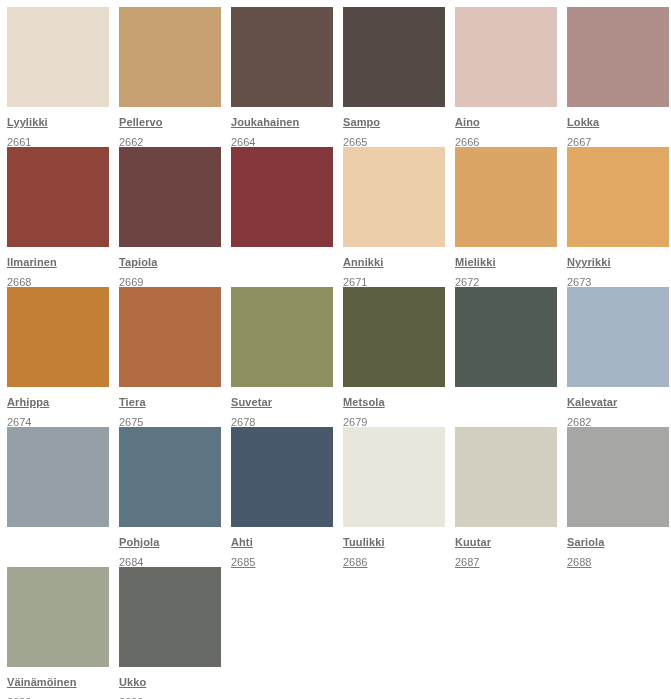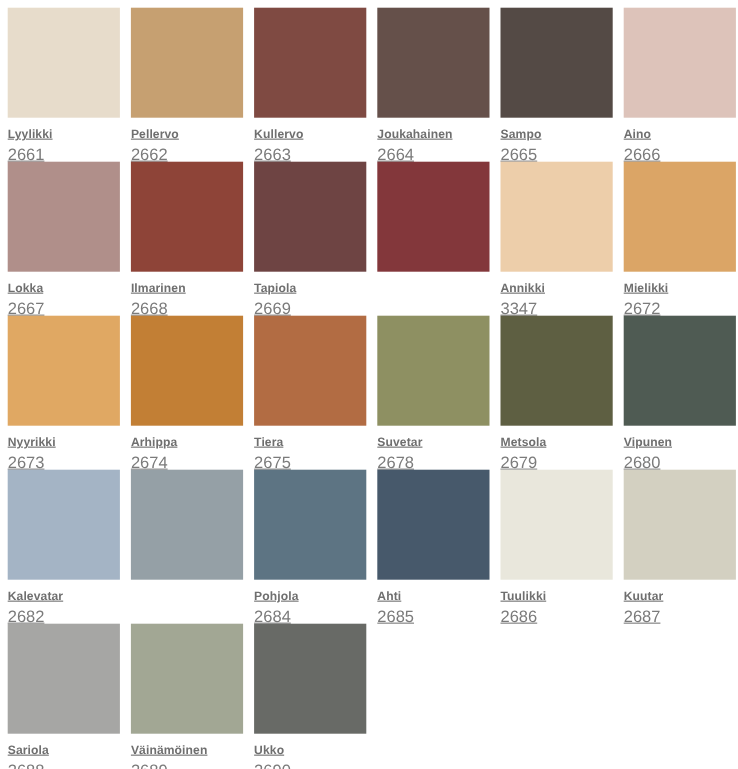--- a/index.html
+++ b/index.html
@@ -47,42 +47,38 @@
     line-height: 14px;
     letter-spacing: 0.1px;
     white-space: nowrap;
   }
   .swatch-code {
     display: block;
     margin-top: 2px;
   }
   .swatch-code-link {
     display: inline-block;
-    font-size: 15px;
+    font-size: 11px;
     font-weight: normal;
     color: #7b7b7b;
     text-decoration: underline;
     line-height: 14px;
   }
 </style>
 </head>
 <body>
 
 <div class="palette-grid">
     <div class="swatch-cell">
       <div class="swatch-chip" style="background: rgb(231, 220, 203);"></div>
       <div class="swatch-labels"><a class="swatch-name">Lyylikki</a><span class="swatch-code"><a class="swatch-code-link">2661</a></span></div>
     </div>
     <div class="swatch-cell">
       <div class="swatch-chip" style="background: rgb(198, 160, 113);"></div>
       <div class="swatch-labels"><a class="swatch-name">Pellervo</a><span class="swatch-code"><a class="swatch-code-link">2662</a></span></div>
-    </div>
-    <div class="swatch-cell">
-      <div class="swatch-chip" style="background: rgb(127, 74, 66);"></div>
-      <div class="swatch-labels"><a class="swatch-name">Kullervo</a><span class="swatch-code"><a class="swatch-code-link">2663</a></span></div>
     </div>
     <div class="swatch-cell">
       <div class="swatch-chip" style="background: rgb(101, 80, 74);"></div>
       <div class="swatch-labels"><a class="swatch-name">Joukahainen</a><span class="swatch-code"><a class="swatch-code-link">2664</a></span></div>
     </div>
     <div class="swatch-cell">
       <div class="swatch-chip" style="background: rgb(84, 74, 69);"></div>
       <div class="swatch-labels"><a class="swatch-name">Sampo</a><span class="swatch-code"><a class="swatch-code-link">2665</a></span></div>
     </div>
     <div class="swatch-cell">
@@ -99,21 +95,21 @@
     </div>
     <div class="swatch-cell">
       <div class="swatch-chip" style="background: rgb(110, 68, 67);"></div>
       <div class="swatch-labels"><a class="swatch-name">Tapiola</a><span class="swatch-code"><a class="swatch-code-link">2669</a></span></div>
     </div>
     <div class="swatch-cell">
       <div class="swatch-chip" style="background: rgb(131, 55, 59);"></div>
     </div>
     <div class="swatch-cell">
       <div class="swatch-chip" style="background: rgb(237, 206, 170);"></div>
-      <div class="swatch-labels"><a class="swatch-name">Annikki</a><span class="swatch-code"><a class="swatch-code-link">3347</a></span></div>
+      <div class="swatch-labels"><a class="swatch-name">Annikki</a><span class="swatch-code"><a class="swatch-code-link">2671</a></span></div>
     </div>
     <div class="swatch-cell">
       <div class="swatch-chip" style="background: rgb(219, 165, 102);"></div>
       <div class="swatch-labels"><a class="swatch-name">Mielikki</a><span class="swatch-code"><a class="swatch-code-link">2672</a></span></div>
     </div>
     <div class="swatch-cell">
       <div class="swatch-chip" style="background: rgb(224, 168, 99);"></div>
       <div class="swatch-labels"><a class="swatch-name">Nyyrikki</a><span class="swatch-code"><a class="swatch-code-link">2673</a></span></div>
     </div>
     <div class="swatch-cell">
@@ -127,21 +123,20 @@
     <div class="swatch-cell">
       <div class="swatch-chip" style="background: rgb(142, 144, 98);"></div>
       <div class="swatch-labels"><a class="swatch-name">Suvetar</a><span class="swatch-code"><a class="swatch-code-link">2678</a></span></div>
     </div>
     <div class="swatch-cell">
       <div class="swatch-chip" style="background: rgb(94, 95, 66);"></div>
       <div class="swatch-labels"><a class="swatch-name">Metsola</a><span class="swatch-code"><a class="swatch-code-link">2679</a></span></div>
     </div>
     <div class="swatch-cell">
       <div class="swatch-chip" style="background: rgb(79, 91, 83);"></div>
-      <div class="swatch-labels"><a class="swatch-name">Vipunen</a><span class="swatch-code"><a class="swatch-code-link">2680</a></span></div>
     </div>
     <div class="swatch-cell">
       <div class="swatch-chip" style="background: rgb(164, 180, 197);"></div>
       <div class="swatch-labels"><a class="swatch-name">Kalevatar</a><span class="swatch-code"><a class="swatch-code-link">2682</a></span></div>
     </div>
     <div class="swatch-cell">
       <div class="swatch-chip" style="background: rgb(149, 160, 166);"></div>
     </div>
     <div class="swatch-cell">
       <div class="swatch-chip" style="background: rgb(93, 116, 131);"></div>

